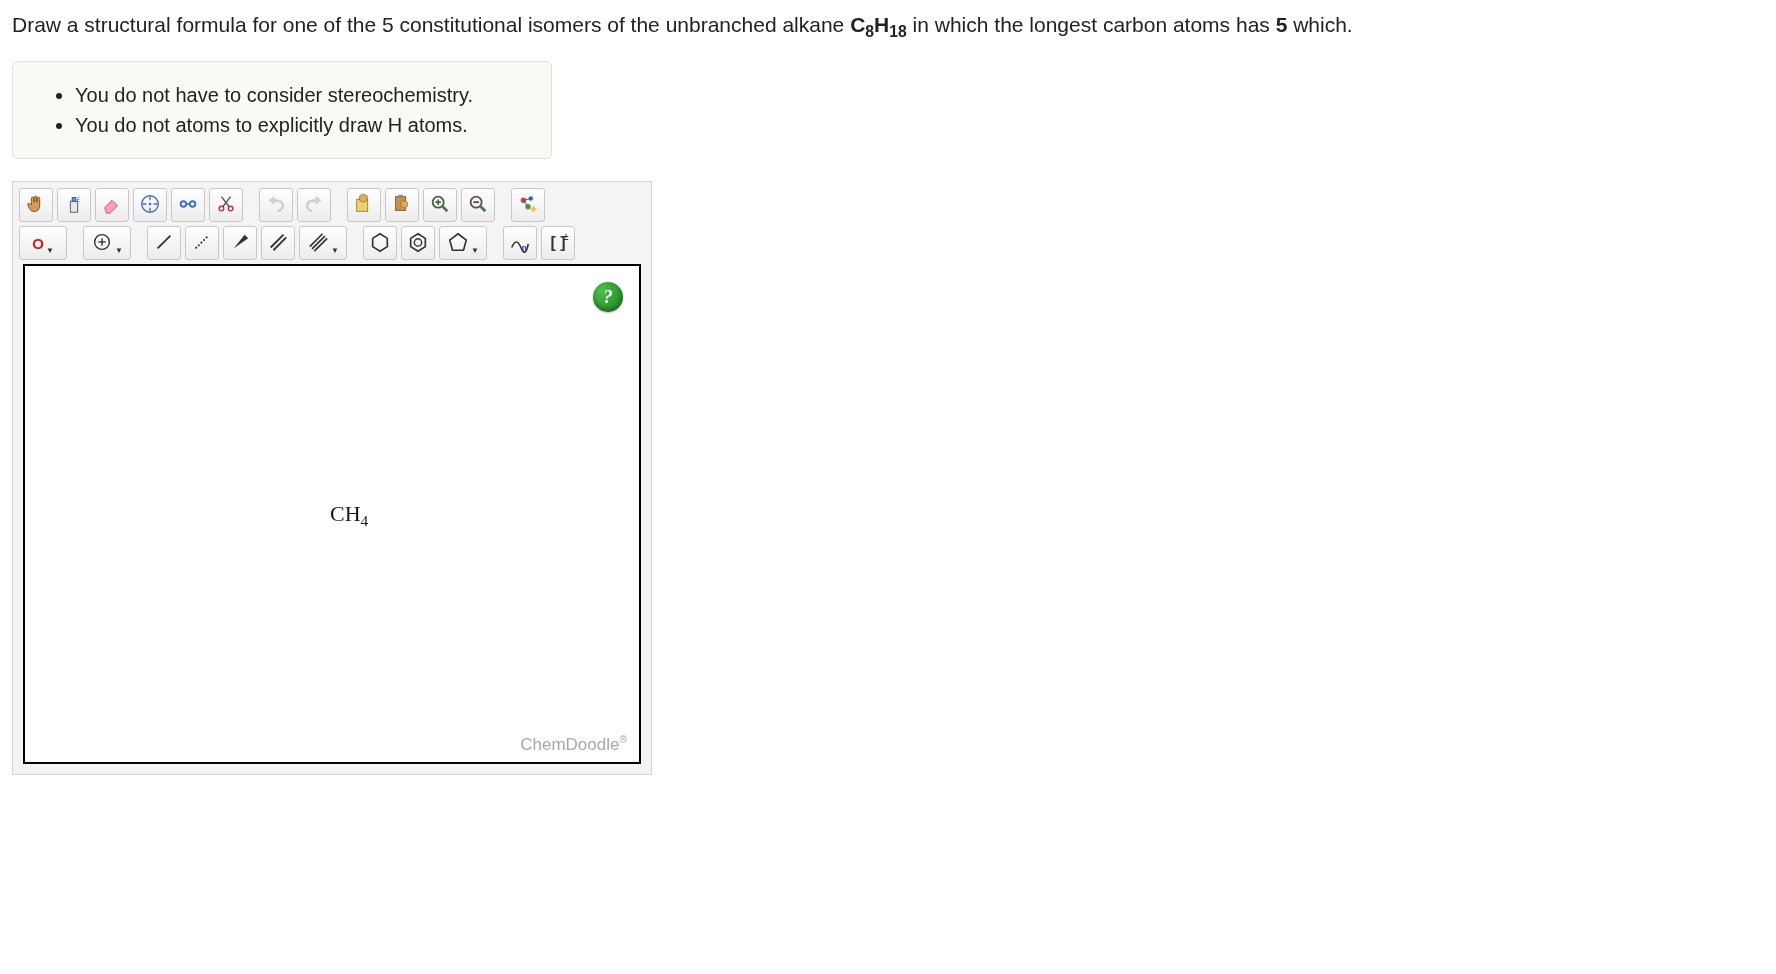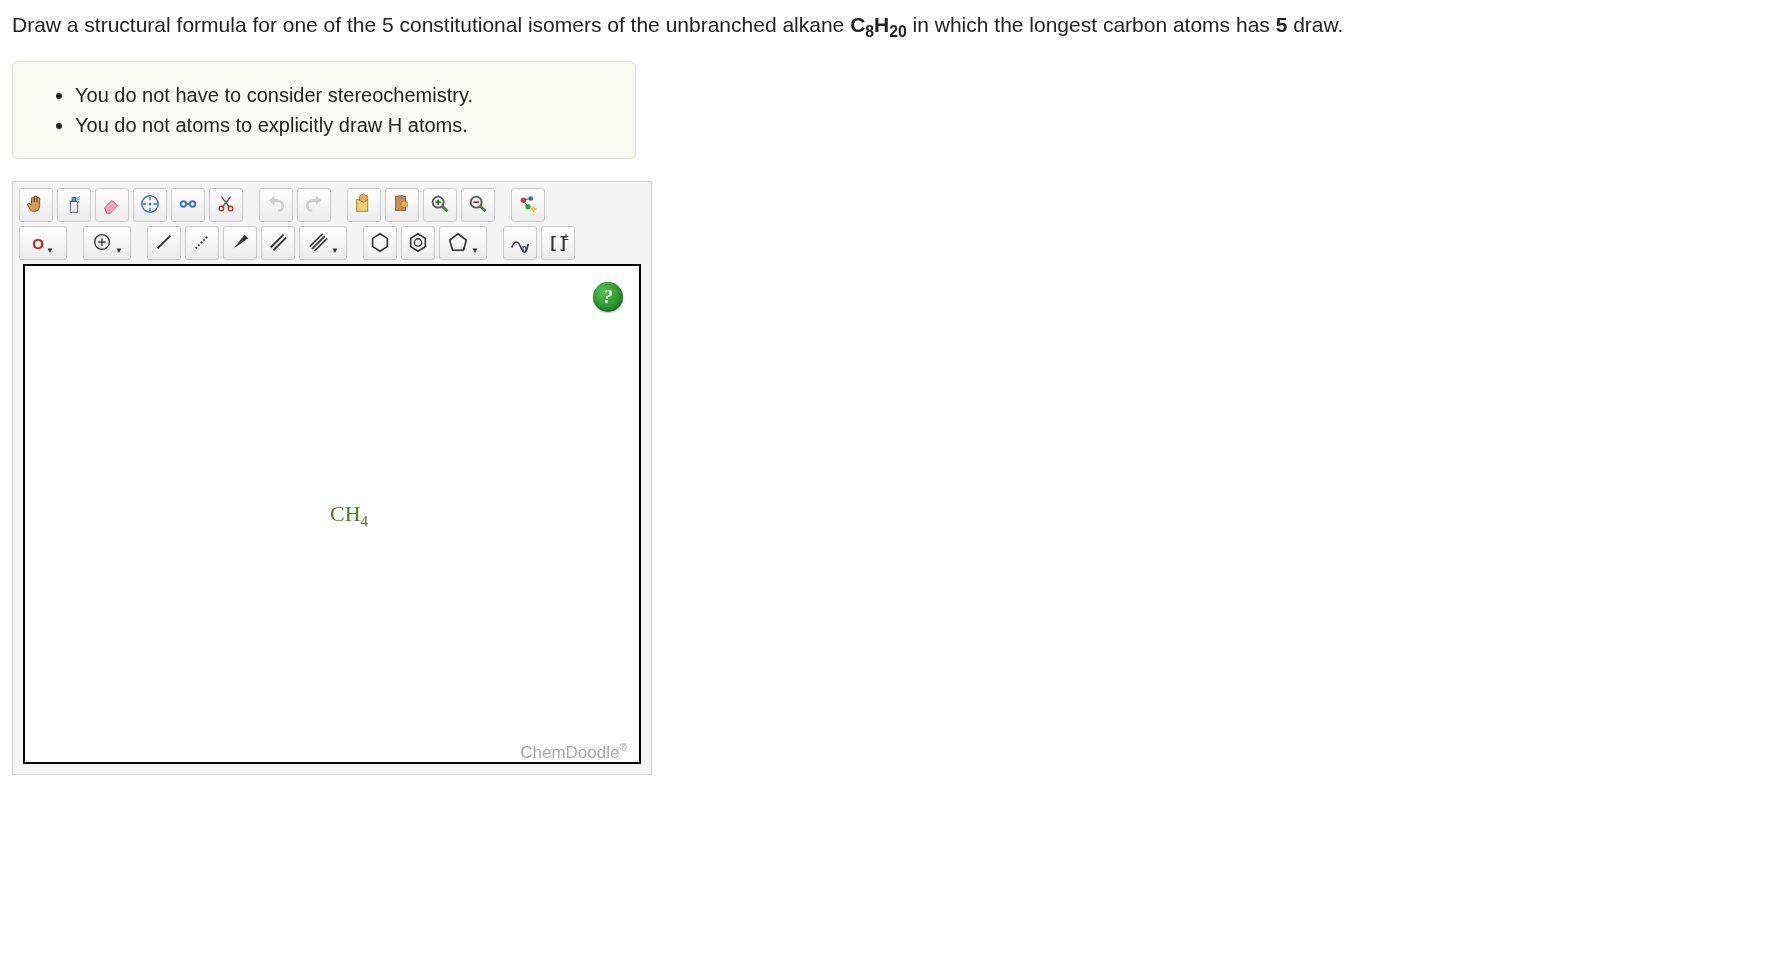--- a/index.html
+++ b/index.html
@@ -16,21 +16,21 @@
     line-height: 1.4;
     margin-bottom: 18px;
   }
   .question sub { font-size: 0.75em; }
   .question strong { font-weight: 700; }
   .notes {
     border: 1px solid #e0e0d8;
     background: #fafaf5;
     border-radius: 6px;
     padding: 18px 26px 18px 40px;
-    width: 624px;
+    width: 540px;
     margin-bottom: 22px;
     font-size: 20px;
   }
   .notes ul { list-style: disc; padding-left: 22px; }
   .notes li { line-height: 1.5; }
   .editor {
     width: 640px;
     border: 1px solid #d5d5d5;
     background: #f4f4f4;
     padding: 6px 6px 10px 6px;
@@ -87,42 +87,42 @@
     font-weight: 700;
     font-style: italic;
     font-size: 19px;
     font-family: Georgia, serif;
     box-shadow: inset 0 -2px 4px rgba(0,0,0,.3), 0 1px 2px rgba(0,0,0,.3);
   }
   .placeholder-mol {
     position: absolute;
     top: 235px;
     left: 305px;
-    color: #4d7c0f;
+    color: #0f172a;
     font-family: Georgia, "Times New Roman", serif;
     font-size: 22px;
   }
   .placeholder-mol sub { font-size: 0.7em; }
   .branding {
     position: absolute;
-    bottom: 0;
+    bottom: 8px;
     right: 12px;
     color: #a8a8a8;
     font-size: 17px;
     font-family: Arial, sans-serif;
   }
   .branding sup { font-size: 0.6em; }
   
   .tool-btn svg { width: 22px; height: 22px; }
 </style>
 </head>
 <body>
 
 <div class="question">
-  <span>Draw a structural formula for one of the 5 constitutional isomers of the unbranched alkane </span><strong><span>C</span><sub>8</sub><span>H</span><sub>20</sub></strong><span> in which the longest carbon atoms has </span><strong>5</strong><span> draw.</span>
+  <span>Draw a structural formula for one of the 5 constitutional isomers of the unbranched alkane </span><strong><span>C</span><sub>8</sub><span>H</span><sub>18</sub></strong><span> in which the longest carbon atoms has </span><strong>5</strong><span> which.</span>
 </div>
 
 <div class="notes">
   <ul>
     <li>You do not have to consider stereochemistry.</li>
     <li>You do not atoms to explicitly draw H atoms.</li>
   </ul>
 </div>
 
 <div class="editor">

